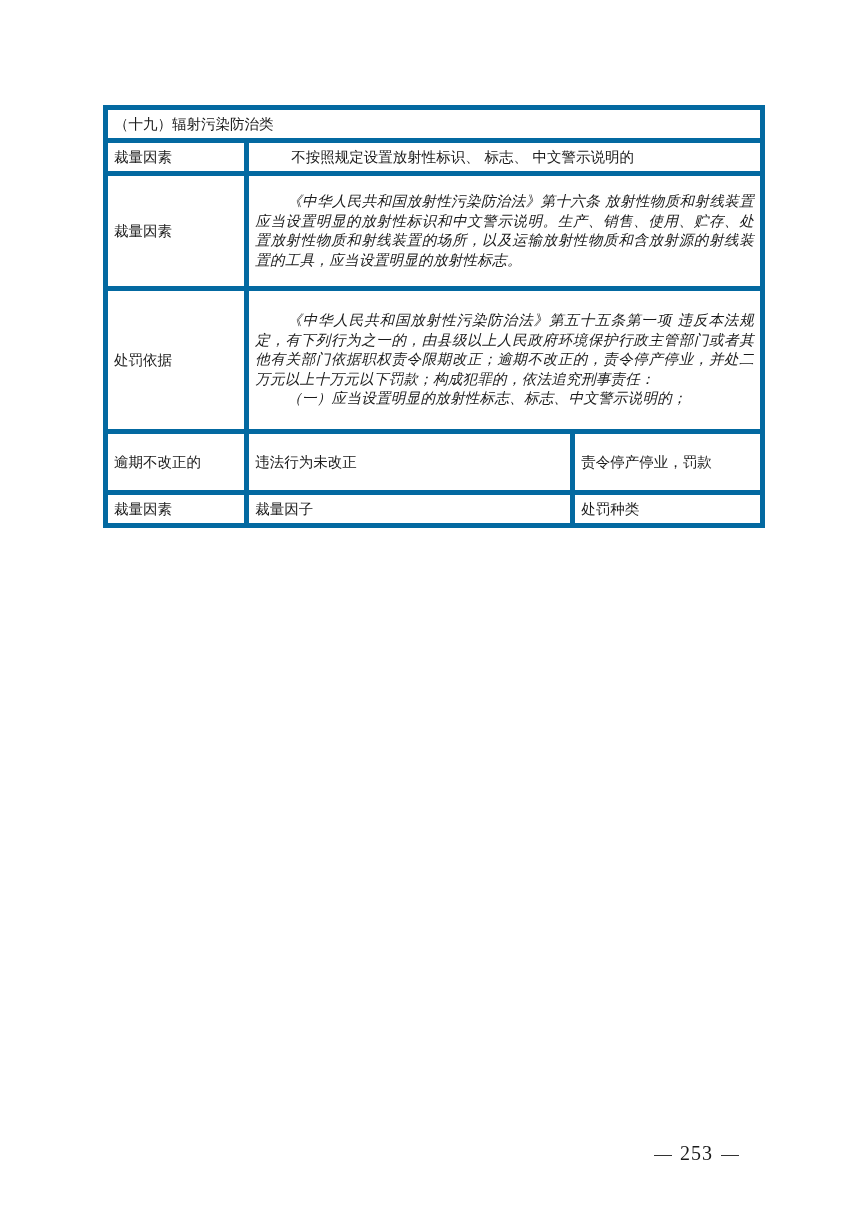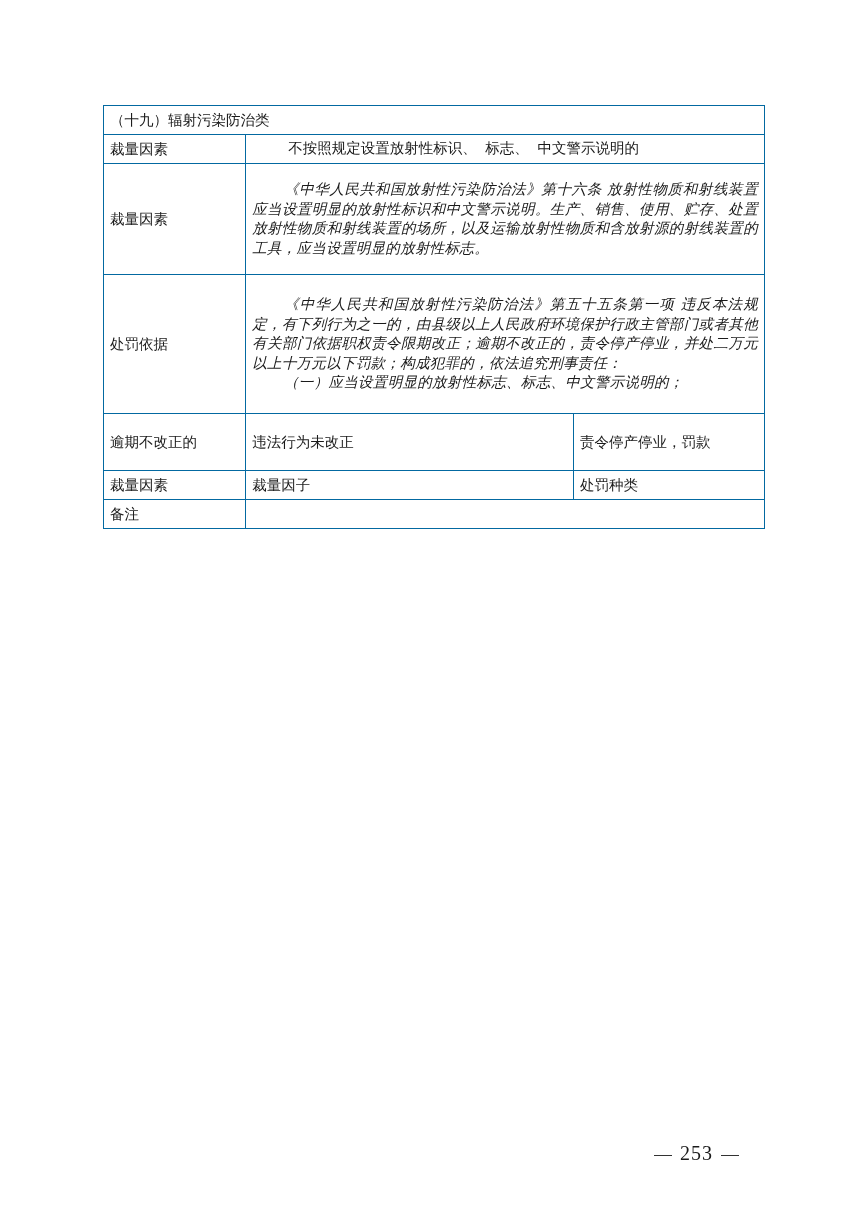--- a/index.html
+++ b/index.html
@@ -4,28 +4,28 @@
 <style>
   html, body { margin: 0; padding: 0; background: #ffffff; }
   body { width: 868px; height: 1227px; position: relative; overflow: hidden;
          font-family: "DejaVu Serif", "Liberation Serif", serif; color: #1a1a1a; }
   .page { position: absolute; left: 0; top: 0; width: 868px; height: 1227px; }
   table.grid {
     position: absolute; left: 103px; top: 105px; width: 662px;
     border-collapse: collapse; table-layout: fixed; font-size: 14.5px;
   }
   table.grid td {
-    border: 1px solid #0369a1; padding: 0 6px; vertical-align: middle; line-height: 20px;
+    border: 5px solid #0369a1; padding: 0 6px; vertical-align: middle; line-height: 20px;
   }
   .c1 { width: 134px; }
   .c2 { width: 309px; }
   .c3 { width: 180px; }
   .h30 { height: 28px; }
   .para { text-indent: 2.2em; text-align: justify; line-height: 19.5px; margin: 0; letter-spacing: 0.3px; font-style: italic; }
-  .center-ind { padding-left: 42px !important; font-family: Liberation Mono, monospace; }
+  .center-ind { padding-left: 42px !important; }
   .footer {
     position: absolute; left: 646px; top: 1142px; font-size: 20px;
     font-family: "Liberation Serif", "DejaVu Serif", serif; letter-spacing: 1px;
   }
   .dash { display: inline-block; width: 18px; border-top: 1px solid #333; vertical-align: middle; margin: 0 8px; }
 </style>
 </head>
 <body>
 
 <div class="page">
@@ -59,23 +59,19 @@
     <tr>
       <td style="height:56px">逾期不改正的</td>
       <td>违法行为未改正</td>
       <td>责令停产停业，罚款</td>
     </tr>
     <tr>
       <td style="height:28px">裁量因素</td>
       <td>裁量因子</td>
       <td>处罚种类</td>
     </tr>
-    <tr>
-      <td style="height:28px">备注</td>
-      <td colspan="2"></td>
-    </tr>
   </tbody>
     </table>
 
   <div class="footer">
     <span class="dash"></span><span>253</span><span class="dash"></span>
   </div>
 </div>
 
 </body></html>

